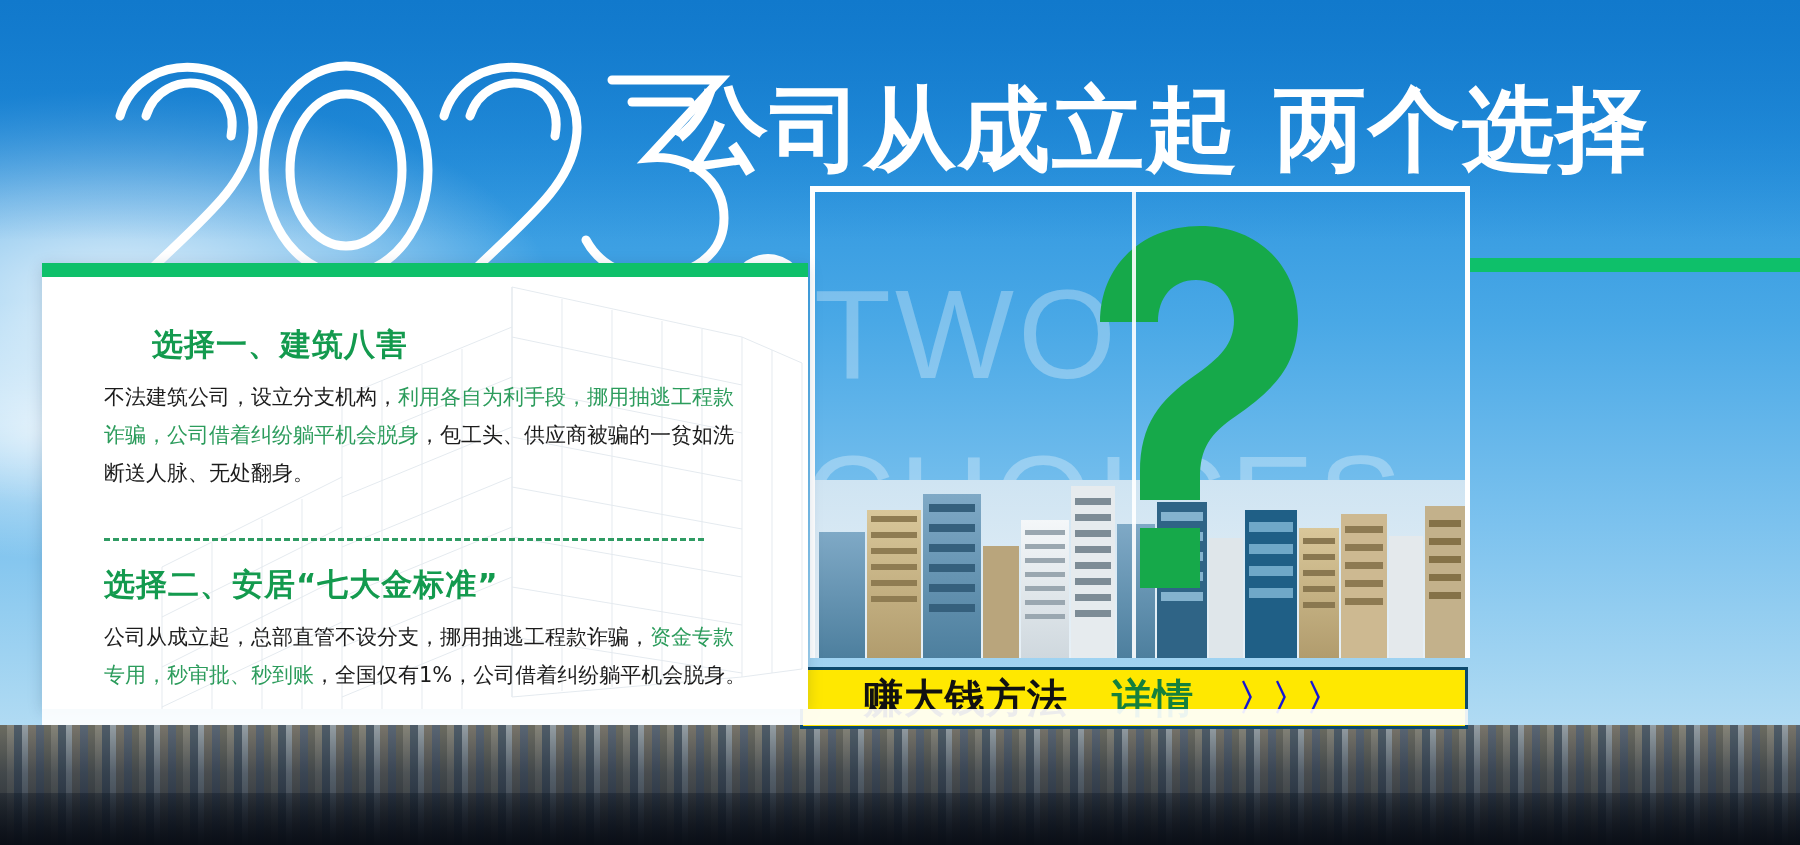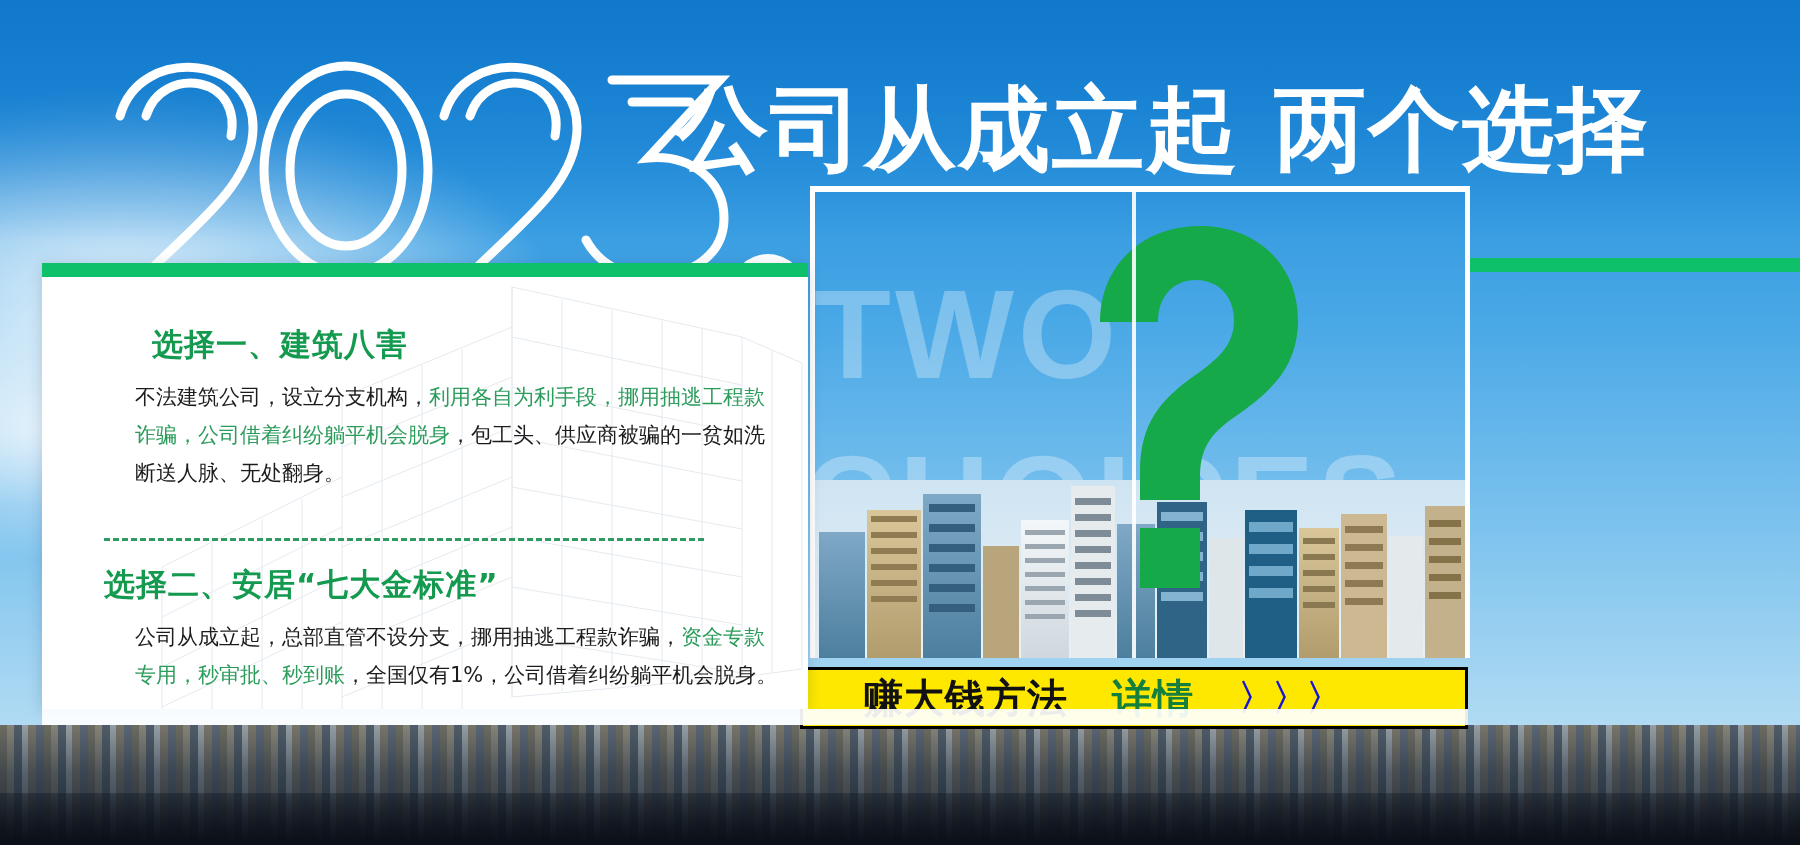--- a/index.html
+++ b/index.html
@@ -62,39 +62,39 @@
   
   .right-panel{position:absolute;left:810px;top:186px;width:660px;height:472px;}
   .rp-border-top{position:absolute;left:0;top:0;width:660px;height:6px;background:#ffffff;}
   .rp-border-left{position:absolute;left:0;top:0;width:5px;height:472px;background:#ffffff;}
   .rp-border-right{position:absolute;left:655px;top:0;width:5px;height:472px;background:#ffffff;}
   .rp-split{position:absolute;left:322px;top:0;width:4px;height:472px;background:#ffffff;opacity:.9;}
 
   .watermark{
     position:absolute;left:0;top:0;width:660px;height:472px;overflow:hidden;
     font-family:"Liberation Sans","DejaVu Sans",sans-serif;
-    color:rgba(255,255,255,.30);font-weight:700;letter-spacing:4px;border-radius:22px;
+    color:rgba(255,255,255,.30);font-weight:400;letter-spacing:4px;border-radius:22px;
   }
   .wm1{position:absolute;left:4px;top:86px;font-size:126px;line-height:1;}
   .wm2{position:absolute;left:-6px;top:252px;font-size:126px;line-height:1;}
 
   .qmark{
     position:absolute;left:250px;top:24px;width:250px;height:420px;
   }
 
   
   .city{
     position:absolute;left:5px;bottom:0;width:650px;height:178px;overflow:hidden;
     background:linear-gradient(180deg,#bcd9ec 0%, #cfe2ef 45%, #b9c8d2 100%);
   }
 
   
   .cta{
     position:absolute;left:800px;top:667px;width:668px;height:62px;
-    background:#ffe800;border:3px solid #000000;box-sizing:border-box;
+    background:#ffe800;border:3px solid #0c4a6e;box-sizing:border-box;
     display:flex;align-items:center;padding-left:60px;gap:44px;
   }
   .cta-main{
     font-size:40px;font-weight:700;color:#111111;white-space:nowrap;
     font-family:"DejaVu Sans","Liberation Sans",sans-serif;letter-spacing:1px;
   }
   .cta-sub{
     font-size:40px;font-weight:700;color:#15803d;white-space:nowrap;
     font-family:"DejaVu Sans","Liberation Sans",sans-serif;letter-spacing:1px;
   }
@@ -118,21 +118,20 @@
     position:absolute;color:#139a4e;font-weight:700;font-size:31px;letter-spacing:1px;
     white-space:nowrap;font-family:"DejaVu Sans","Liberation Sans",sans-serif;
   }
   .sec1-title{left:62px;top:47px;margin-left:48px;}
   .sec2-title{left:62px;top:287px;}
 
   .para{
     position:absolute;left:62px;width:650px;
     font-size:21px;line-height:38px;color:#1c1c1c;
     font-family:"DejaVu Sans","Liberation Sans",sans-serif;
-    margin-left:31px;
   }
   .sec1-para{top:101px;}
   .sec2-para{top:341px;}
   .para .g{color:#2c9c5c;}
 
   .divider{
     position:absolute;left:62px;top:261px;width:600px;height:0;
     border-top:3px dashed #2f9b63;
   }
 

